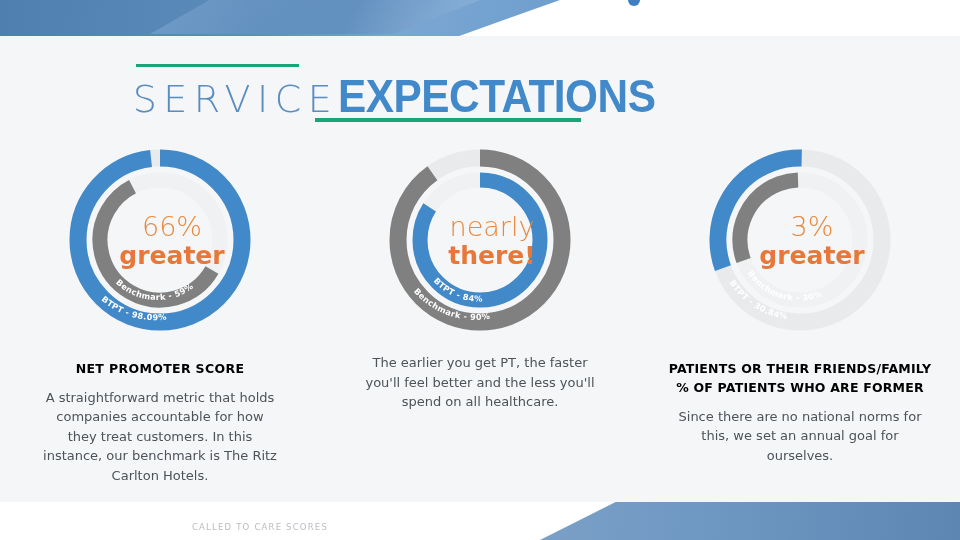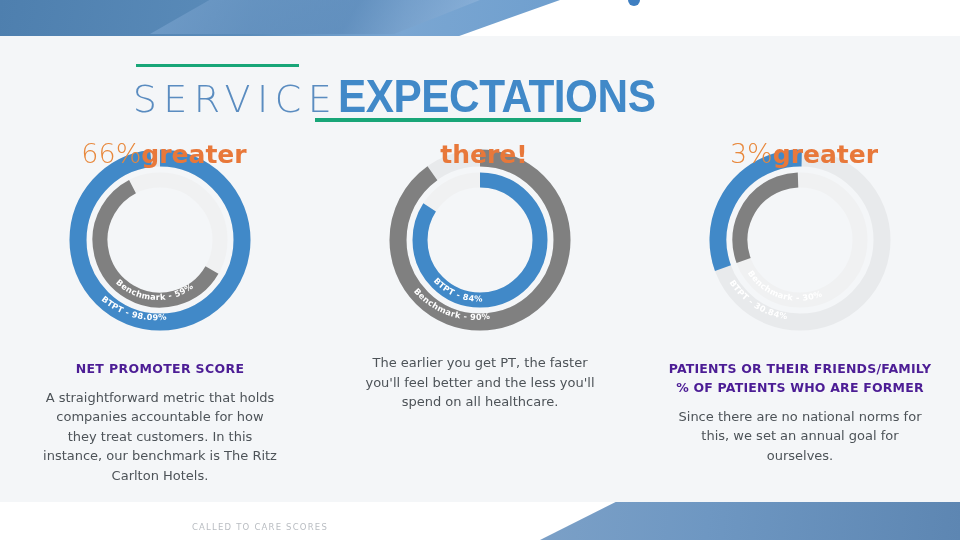--- a/index.html
+++ b/index.html
@@ -119,27 +119,27 @@
     width: 320px;
     display: flex;
     flex-direction: column;
     align-items: center;
   }
   .chart-wrap {
     position: relative;
   }
   .chart-center {
     position: absolute;
-    left: 4px;
+    left: 12px;
     top: 0;
     width: 100%;
     height: 100%;
     display: flex;
-    flex-direction: row;
-    align-items: flex-start;
+    flex-direction: column;
+    align-items: center;
     justify-content: center;
     pointer-events: none;
   }
   .center-big {
     font-size: 27px;
     color: #e8883c;
     font-family: "DejaVu Sans", sans-serif;
     font-weight: 300;
     line-height: 1.05;
   }
@@ -148,21 +148,21 @@
     color: #e8783a;
     font-weight: bold;
     font-family: "DejaVu Sans", sans-serif;
     line-height: 1.15;
     margin-top: 1px;
   }
   .col-title {
     margin-top: 16px;
     font-size: 12.5px;
     font-weight: bold;
-    color: #4c1d95;
+    color: #000000;
     letter-spacing: 0.35px;
     text-align: center;
     line-height: 1.5;
     font-family: "DejaVu Sans", sans-serif;
   }
   .col-body {
     margin-top: 9px;
     font-size: 13px;
     color: #4d5358;
     text-align: center;
@@ -260,20 +260,21 @@
             <path id="c2-inner-lp" fill="none" d="M 62,131 A 60,60 0 0 0 152,148"></path>
           </defs>
           <text class="arc-label" fill="#ffffff">
             <textPath href="#c2-outer-lp" startOffset="12%">Benchmark - 90%</textPath>
           </text>
           <text class="arc-label" fill="#ffffff">
             <textPath href="#c2-inner-lp" startOffset="12%">BTPT - 84%</textPath>
           </text>
         </svg>
         <div class="chart-center">
+          <div class="center-big">nearly</div>
           <div class="center-sub">there!</div>
         </div>
       </div>
       <div class="col-body">The earlier you get PT, the faster you'll feel better and the less you'll spend on all healthcare.</div>
     </div>
 
     <div class="col col-3">
       <div class="chart-wrap">
         <svg width="232" height="200" viewBox="0 0 232 200">
           <circle cx="116" cy="100" r="82" fill="none" stroke="#e8eaec" stroke-width="17"></circle>

